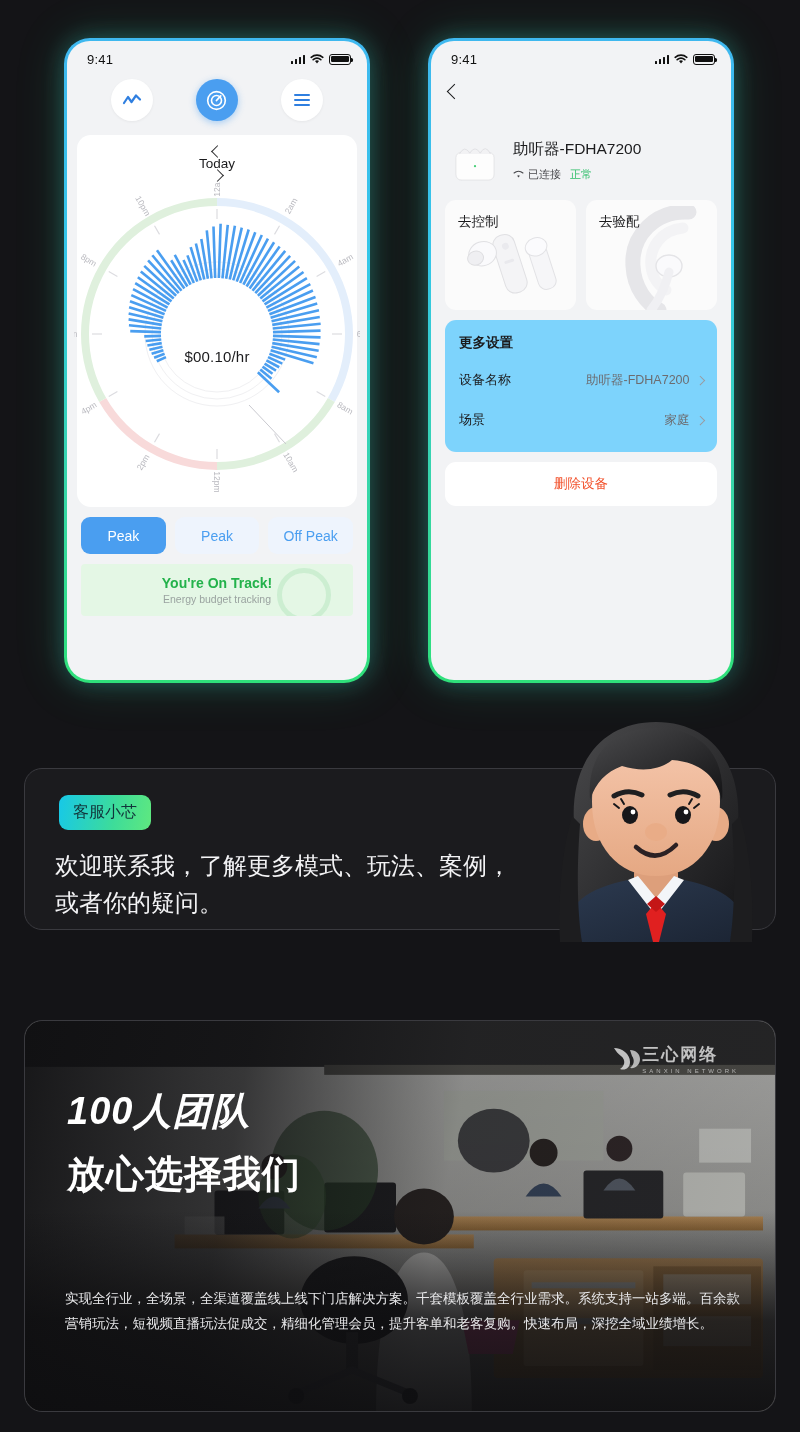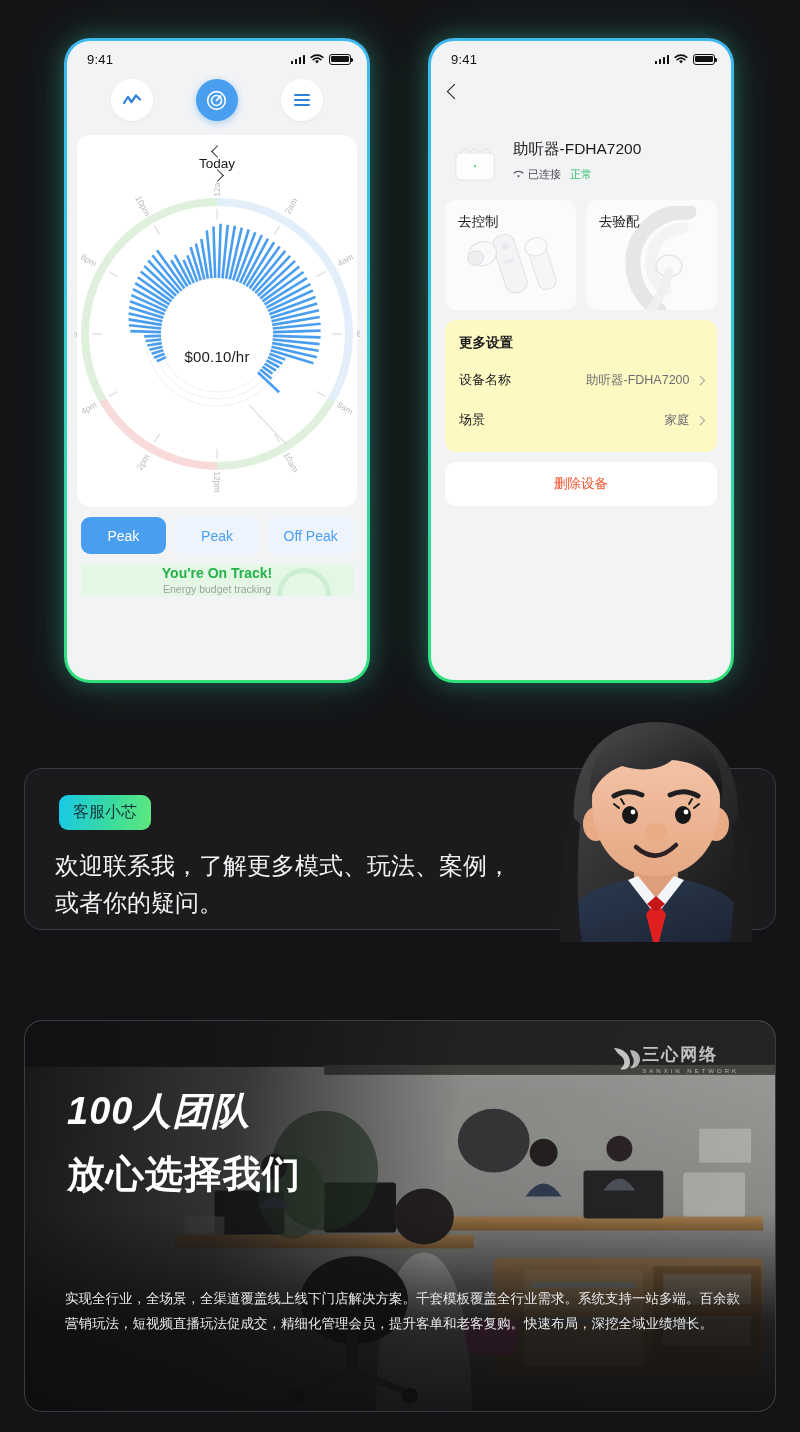--- a/index.html
+++ b/index.html
@@ -117,21 +117,21 @@
   .seg-row { display:flex; gap:9px; padding: 10px 14px 8px 14px; }
   .seg {
     flex:1; height:37px; border-radius:9px;
     display:flex; align-items:center; justify-content:center;
     font-size:14px; color:#4a9ef0; background:#eef4fd;
   }
   .seg.active { background:#4a9ef0; color:#fff; }
 
   
   .track-banner {
-    margin: 2px 14px 8px 14px; height:32px; border-radius:4px;
+    margin: 2px 14px 8px 14px; height:52px; border-radius:4px;
     background:#e4f7e5; position:relative; overflow:hidden;
     display:flex; flex-direction:column; align-items:center; justify-content:center;
   }
   .track-title { font-size:14px; color:#23b24b; font-weight:600; }
   .track-sub { font-size:10.5px; color:#9aa3a0; margin-top:2px; }
   .track-smile {
     position:absolute; right:22px; top:4px; width:54px; height:54px;
     border-radius:50%; border:5px solid rgba(120,210,140,.22);
   }
 
@@ -145,21 +145,21 @@
   .dev-conn { font-size:11px; color:#4a4a4e; }
   .dev-ok { font-size:11px; color:#2fbf6a; margin-left:5px; }
 
   .tiles { display:flex; gap:10px; }
   .tile {
     flex:1; height:110px; background:#fbfbfb; border-radius:11px;
     position:relative; overflow:hidden; padding:12px 0 0 13px;
   }
   .tile-label { font-size:13.5px; color:#1b1b1d; font-weight:500; position:relative; z-index:2; }
 
-  .settings-card { background:#fef9c3; border-radius:11px; margin-top:10px; padding: 14px 14px 12px 14px; }
+  .settings-card { background:#7dd3fc; border-radius:11px; margin-top:10px; padding: 14px 14px 12px 14px; }
   .settings-title { font-size:13.5px; color:#1b1b1d; font-weight:600; padding-bottom:8px; }
   .set-row { display:flex; align-items:center; justify-content:space-between; height:40px; }
   .set-key { font-size:13px; color:#1b1b1d; }
   .set-val-wrap { display:flex; align-items:center; gap:7px; }
   .set-val { font-size:12.5px; color:#6c6c70; }
   .ch-sm { width:6.5px; height:6.5px; border-top:1.5px solid #9a9a9e; border-right:1.5px solid #9a9a9e; transform:rotate(45deg); }
 
   .delete-card {
     background:#fff; border-radius:11px; margin-top:10px; height:44px;
     display:flex; align-items:center; justify-content:center;

